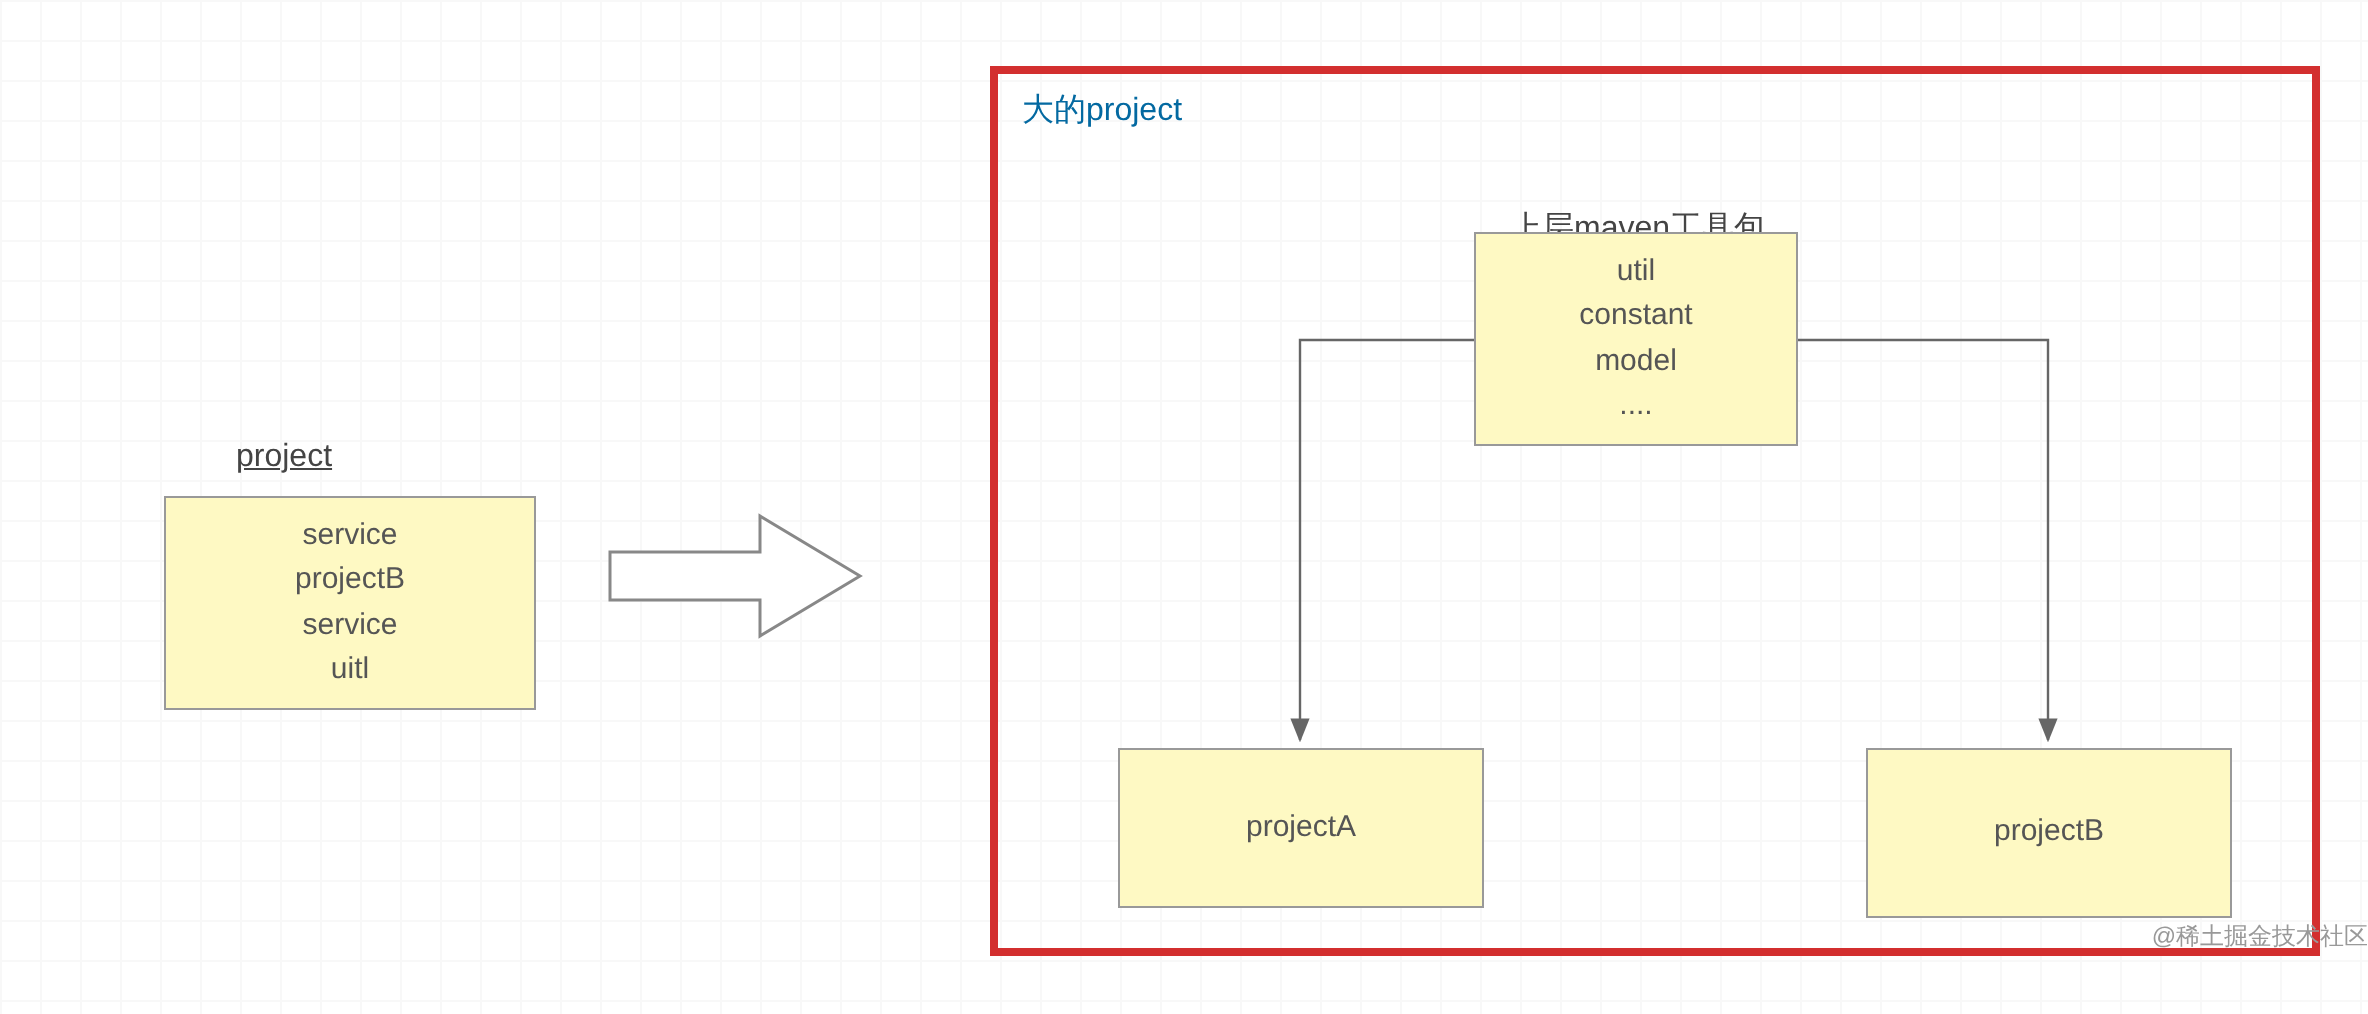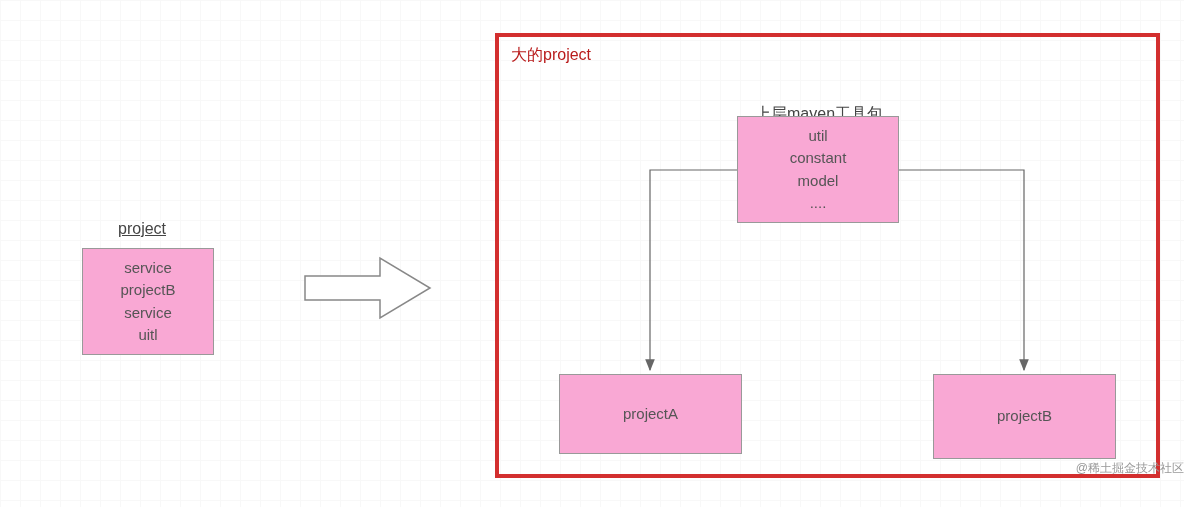--- a/index.html
+++ b/index.html
@@ -15,21 +15,21 @@
       position: absolute;
       top: 0; left: 0; right: 0; bottom: 0;
       background-image:
         linear-gradient(#f0f0f0 1px, transparent 1px),
         linear-gradient(90deg, #f0f0f0 1px, transparent 1px);
       background-size: 20px 20px;
       opacity: 0.4;
     }
     .box {
       position: absolute;
-      background: #f9a8d4;
+      background: #fef9c3;
       border: 1px solid #999;
       text-align: left;
       display: flex;
       flex-direction: column;
       justify-content: center;
       align-items: center;
       font-size: 15px;
       color: #555;
       line-height: 1.5;
     }
@@ -41,21 +41,21 @@
     .big-project {
       position: absolute;
       border: 4px solid #d32f2f;
       background: transparent;
     }
     .big-project-label {
       position: absolute;
       top: 8px;
       left: 12px;
       font-size: 16px;
-      color: #b91c1c;
+      color: #0369a1;
     }
     .arrow-big {
       position: absolute;
     }
     .watermark {
       position: absolute;
       right: 0;
       bottom: 30px;
       font-size: 12px;
       color: #999;
@@ -72,21 +72,21 @@
       pointer-events: none;
     }
   </style>
 </head>
 <body>
 
 <div class="grid-bg"></div>
 
 <div class="label" style="left:118px; top:220px;text-decoration:underline;">project</div>
 
-<div class="box" style="left:82px; top:248px; width:132px; height:107px;">
+<div class="box" style="left:82px; top:248px; width:186px; height:107px;">
   <div>service</div>
   <div>projectB</div>
   <div>service</div>
   <div>uitl</div>
 </div>
 
 <svg class="arrow-big" style="left:300px; top:248px;" width="140" height="80" viewBox="0 0 140 80">
   <path d="M5 28 L80 28 L80 10 L130 40 L80 70 L80 52 L5 52 Z" fill="#fff" stroke="#888" stroke-width="1.5"></path>
 </svg>
 

